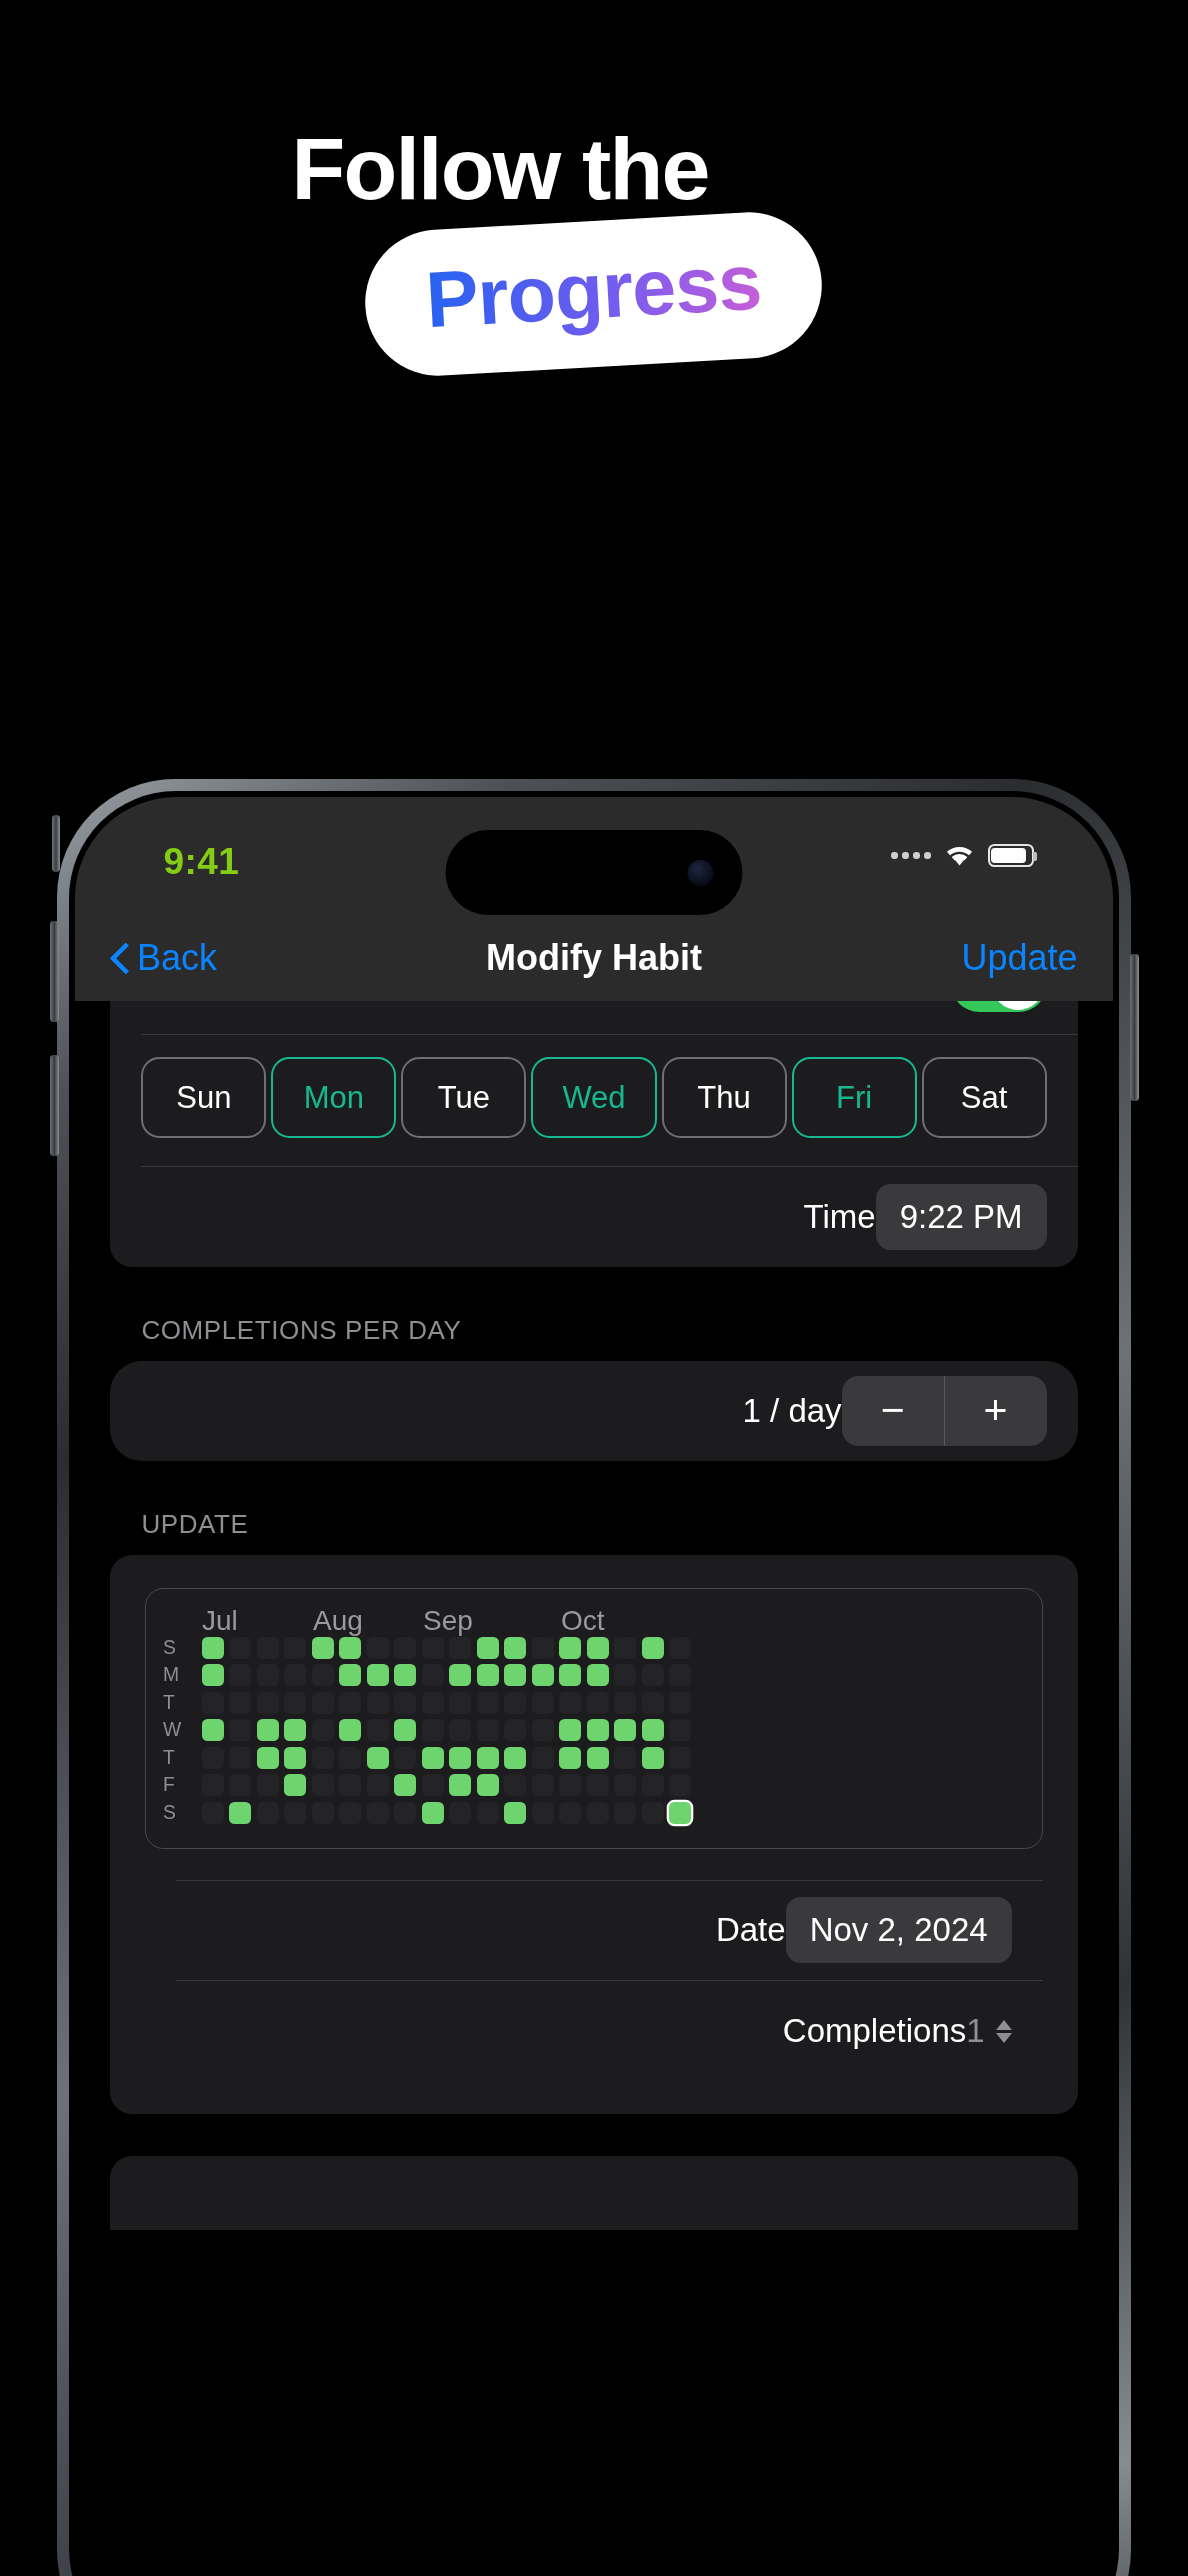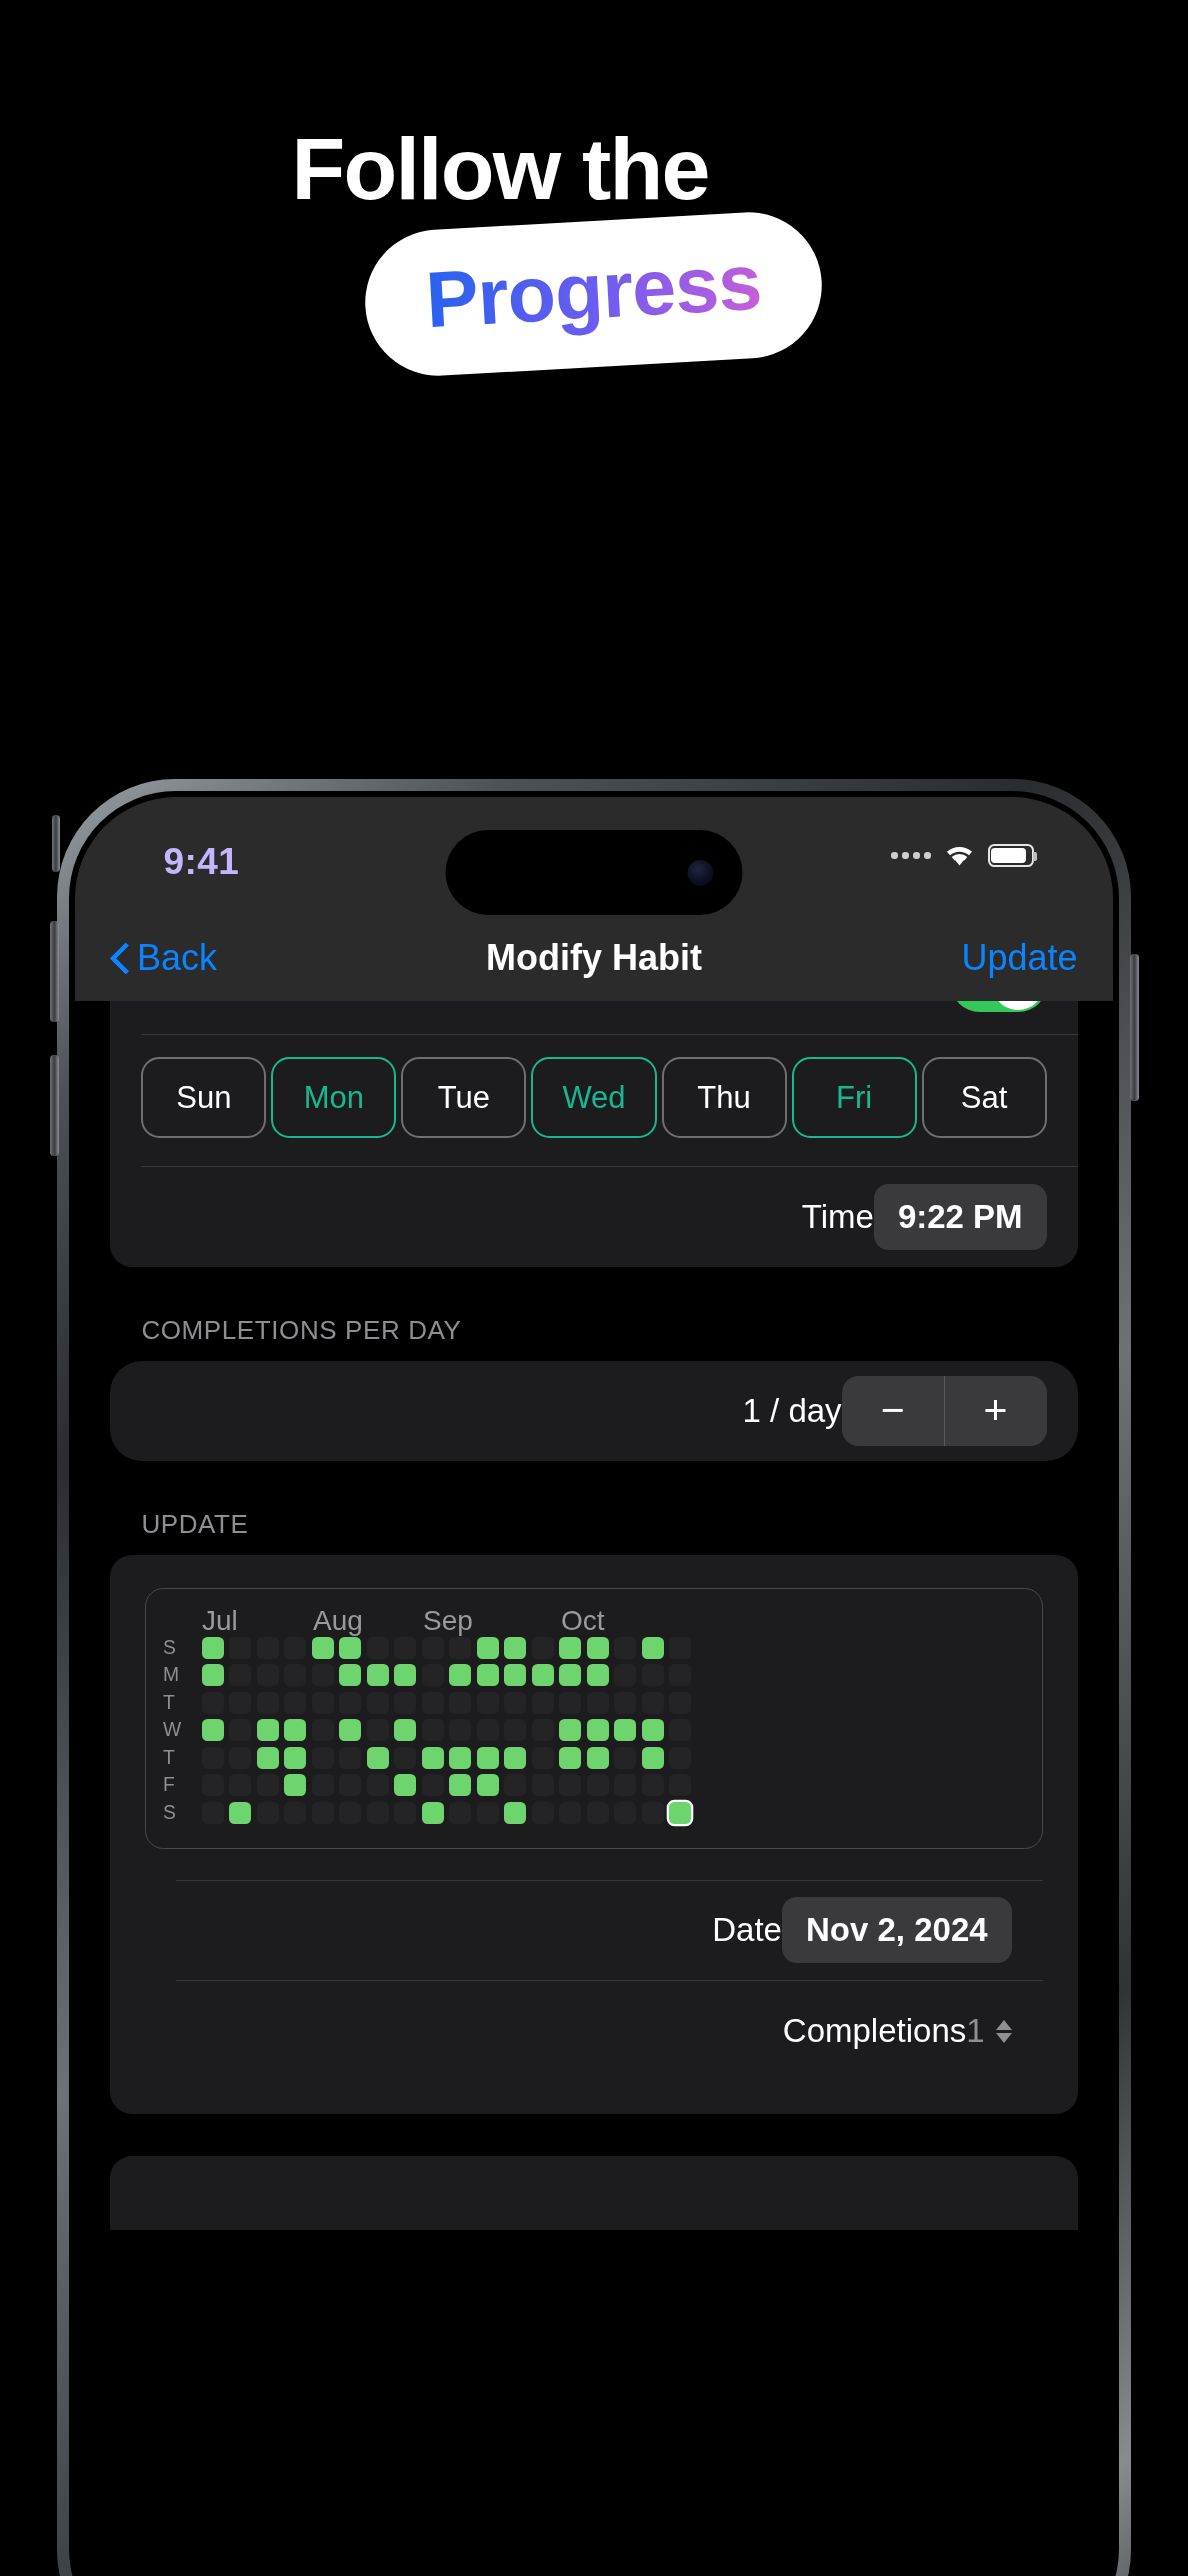--- a/index.html
+++ b/index.html
@@ -69,21 +69,21 @@
   .btn-power { left:1130px; top:954px; width:9.2px; height:147px; }
 
   
   .statusbar {
     position:absolute; top:0; left:0; width:100%; height:118px;
     background:#2b2b2b;
     z-index:25;
   }
   .sb-time {
     position:absolute; left:88px; top:44px;
-    font-size:37px; font-weight:600; color:#c4b5fd;
+    font-size:37px; font-weight:600; color:#84cc16;
     letter-spacing:0.5px;
   }
   .sb-right {
     position:absolute; right:79px; top:46px;
     display:flex; align-items:center; gap:13px;
   }
   .sig-dots { display:flex; gap:4.6px; align-items:flex-end; }
   .sig-dots i { width:6.4px; height:6.4px; border-radius:50%; background:#cfcfcf; display:block;}
   .wifi { width:31px; height:24px; position:relative; }
   .wifi svg { position:absolute; top:0; left:0; }
@@ -176,21 +176,21 @@
     flex:1; height:81px; border-radius:18.4px;
     border:2.3px solid #6e6e73;
     display:flex; align-items:center; justify-content:center;
     font-size:31px; color:#ffffff;
     background:transparent; cursor:pointer;
   }
   .day.on { border-color:#17b890; color:#17b890; }
 
   .pill-value {
     background:#3a3a3c; border-radius:14.7px;
-    padding:14px 24px; font-size:33px; color:#fff;font-weight:bold;
+    padding:14px 24px; font-size:33px; color:#fff;
   }
 
   
   .stepper {
     display:flex; background:#3a3a3c; border-radius:16.6px; overflow:hidden;
     height:70px; width:205px;
   }
   .stepper div {
     flex:1; display:flex; align-items:center; justify-content:center;
     color:#fff; font-size:41px; font-weight:300; cursor:pointer;

